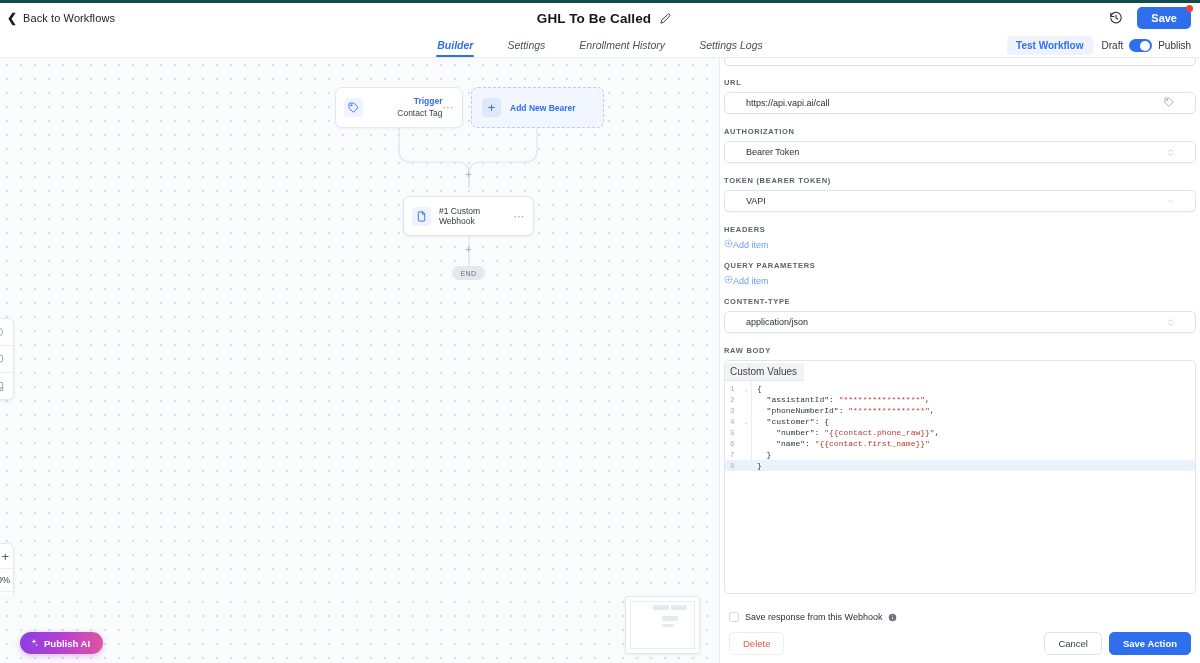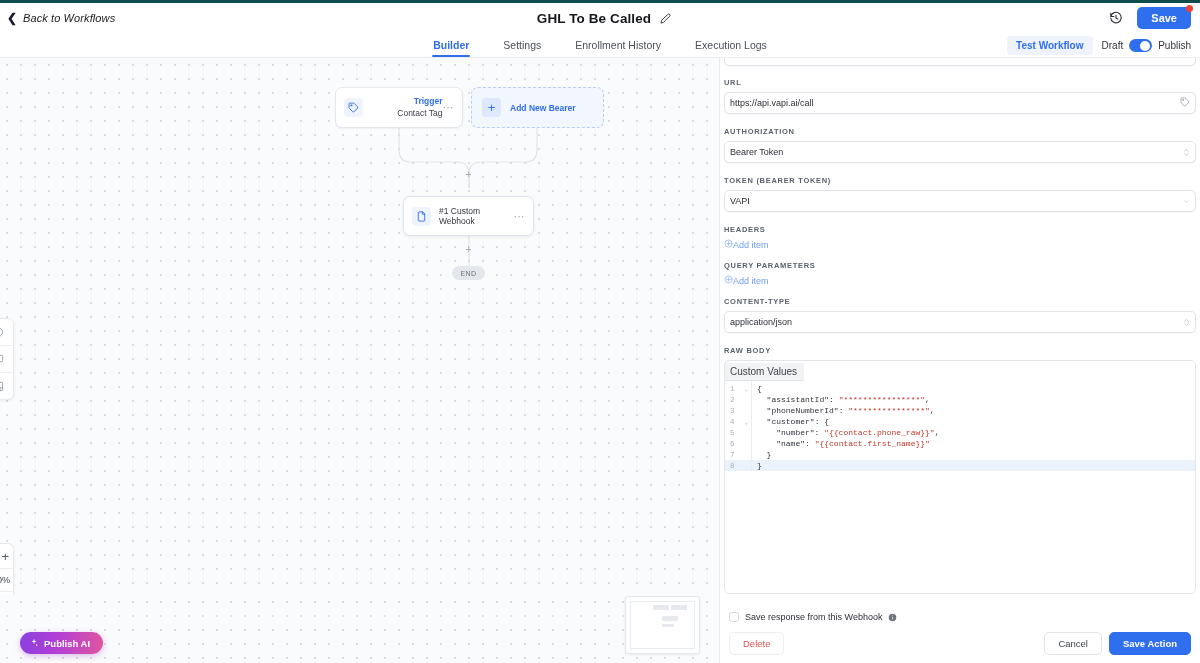--- a/index.html
+++ b/index.html
@@ -23,21 +23,21 @@
     position: absolute; top: 3px; left: 0; width: 1200px; height: 30px;
     background: #fff; display: flex; align-items: center;
   }
   .back-link {
     display: flex; align-items: center; gap: 6px;
     margin-left: 7px; cursor: pointer;
   }
   .back-link .chev {
     font-size: 12px; color: #1a1a2e; line-height: 1; font-weight: 700;
   }
-  .back-link .lbl { font-size: 11px; color: #222; letter-spacing: .1px; font-style: italic; }
+  .back-link .lbl { font-size: 11px; color: #222; letter-spacing: .1px; }
 
   .wf-title-wrap {
     position: absolute; left: 0; right: 0; top: 0; height: 30px;
     display: flex; align-items: center; justify-content: center; gap: 9px;
     pointer-events: none;
   }
   .wf-title { font-size: 13.5px; font-weight: 700; color: #15171c; letter-spacing: .1px; margin-left: 8px; }
   .pencil-ico { pointer-events: auto; cursor: pointer; display: flex; }
 
   .topbar-right {
@@ -60,21 +60,21 @@
   .tabbar {
     position: absolute; top: 33px; left: 0; width: 1200px; height: 25px;
     background: #fff; border-bottom: 1px solid #e8eaee;
   }
   .tabs {
     position: absolute; left: 0; right: 0; top: 0; height: 25px;
     display: flex; align-items: center; justify-content: center; gap: 32px;
   }
   .tab {
     font-size: 10.5px; color: #4b4f58; cursor: pointer;
-    padding: 4px 1px 6px; position: relative; white-space: nowrap;
+    padding: 4px 1px 6px; position: relative; white-space: nowrap; font-style: italic;
   }
   .tab.active { color: #2f6fed; font-weight: 600; }
   .tab.active::after {
     content: ""; position: absolute; left: 0; right: 0; bottom: 0;
     height: 2px; background: #2f6fed; border-radius: 2px;
   }
   .tabbar-right {
     position: absolute; right: 9px; top: 0; height: 25px;
     display: flex; align-items: center; gap: 9px;
   }
@@ -217,21 +217,21 @@
     position: absolute; top: 0; left: 0; right: 0; bottom: 59px;
     padding: 0 4px 0 4px;
   }
   .fld-label {
     font-size: 7.5px; font-weight: 700; color: #5b616c;
     letter-spacing: .7px; margin: 0 0 5px 0;
   }
   .fld-box {
     background: #fff; border: 1px solid #e0e4ea; border-radius: 5px;
     height: 22px; display: flex; align-items: center;
-    padding: 0 5px; font-size: 9px; color: #2c2f36;
+    padding: 0 21px; font-size: 9px; color: #2c2f36;
     box-shadow: 0 1px 1px rgba(20,30,60,.03);
   }
   .fld-box .val { flex: 1; }
   .grp { margin-bottom: 13px; }
   .grp.tight { margin-bottom: 11px; }
   .add-item {
     display: flex; align-items: center; cursor: pointer;
     font-size: 9px; color: #6e9cf0; font-weight: 500;
   }
   .caret-updown { display: flex; flex-direction: column; gap: 1px; }
@@ -331,21 +331,21 @@
         <span class="dot"></span>
       </button>
     </div>
   </div>
 
   <div class="tabbar">
     <div class="tabs">
       <div class="tab active">Builder</div>
       <div class="tab">Settings</div>
       <div class="tab">Enrollment History</div>
-      <div class="tab">Execution Logs</div>
+      <div class="tab">Settings Logs</div>
     </div>
     <div class="tabbar-right">
       <div class="test-wf">Test Workflow</div>
       <div class="toggle-group">
         <span class="tg-lbl">Draft</span>
         <div class="switch">
             <div class="knob"></div>
           </div>
         <span class="tg-lbl">Publish</span>
       </div>

